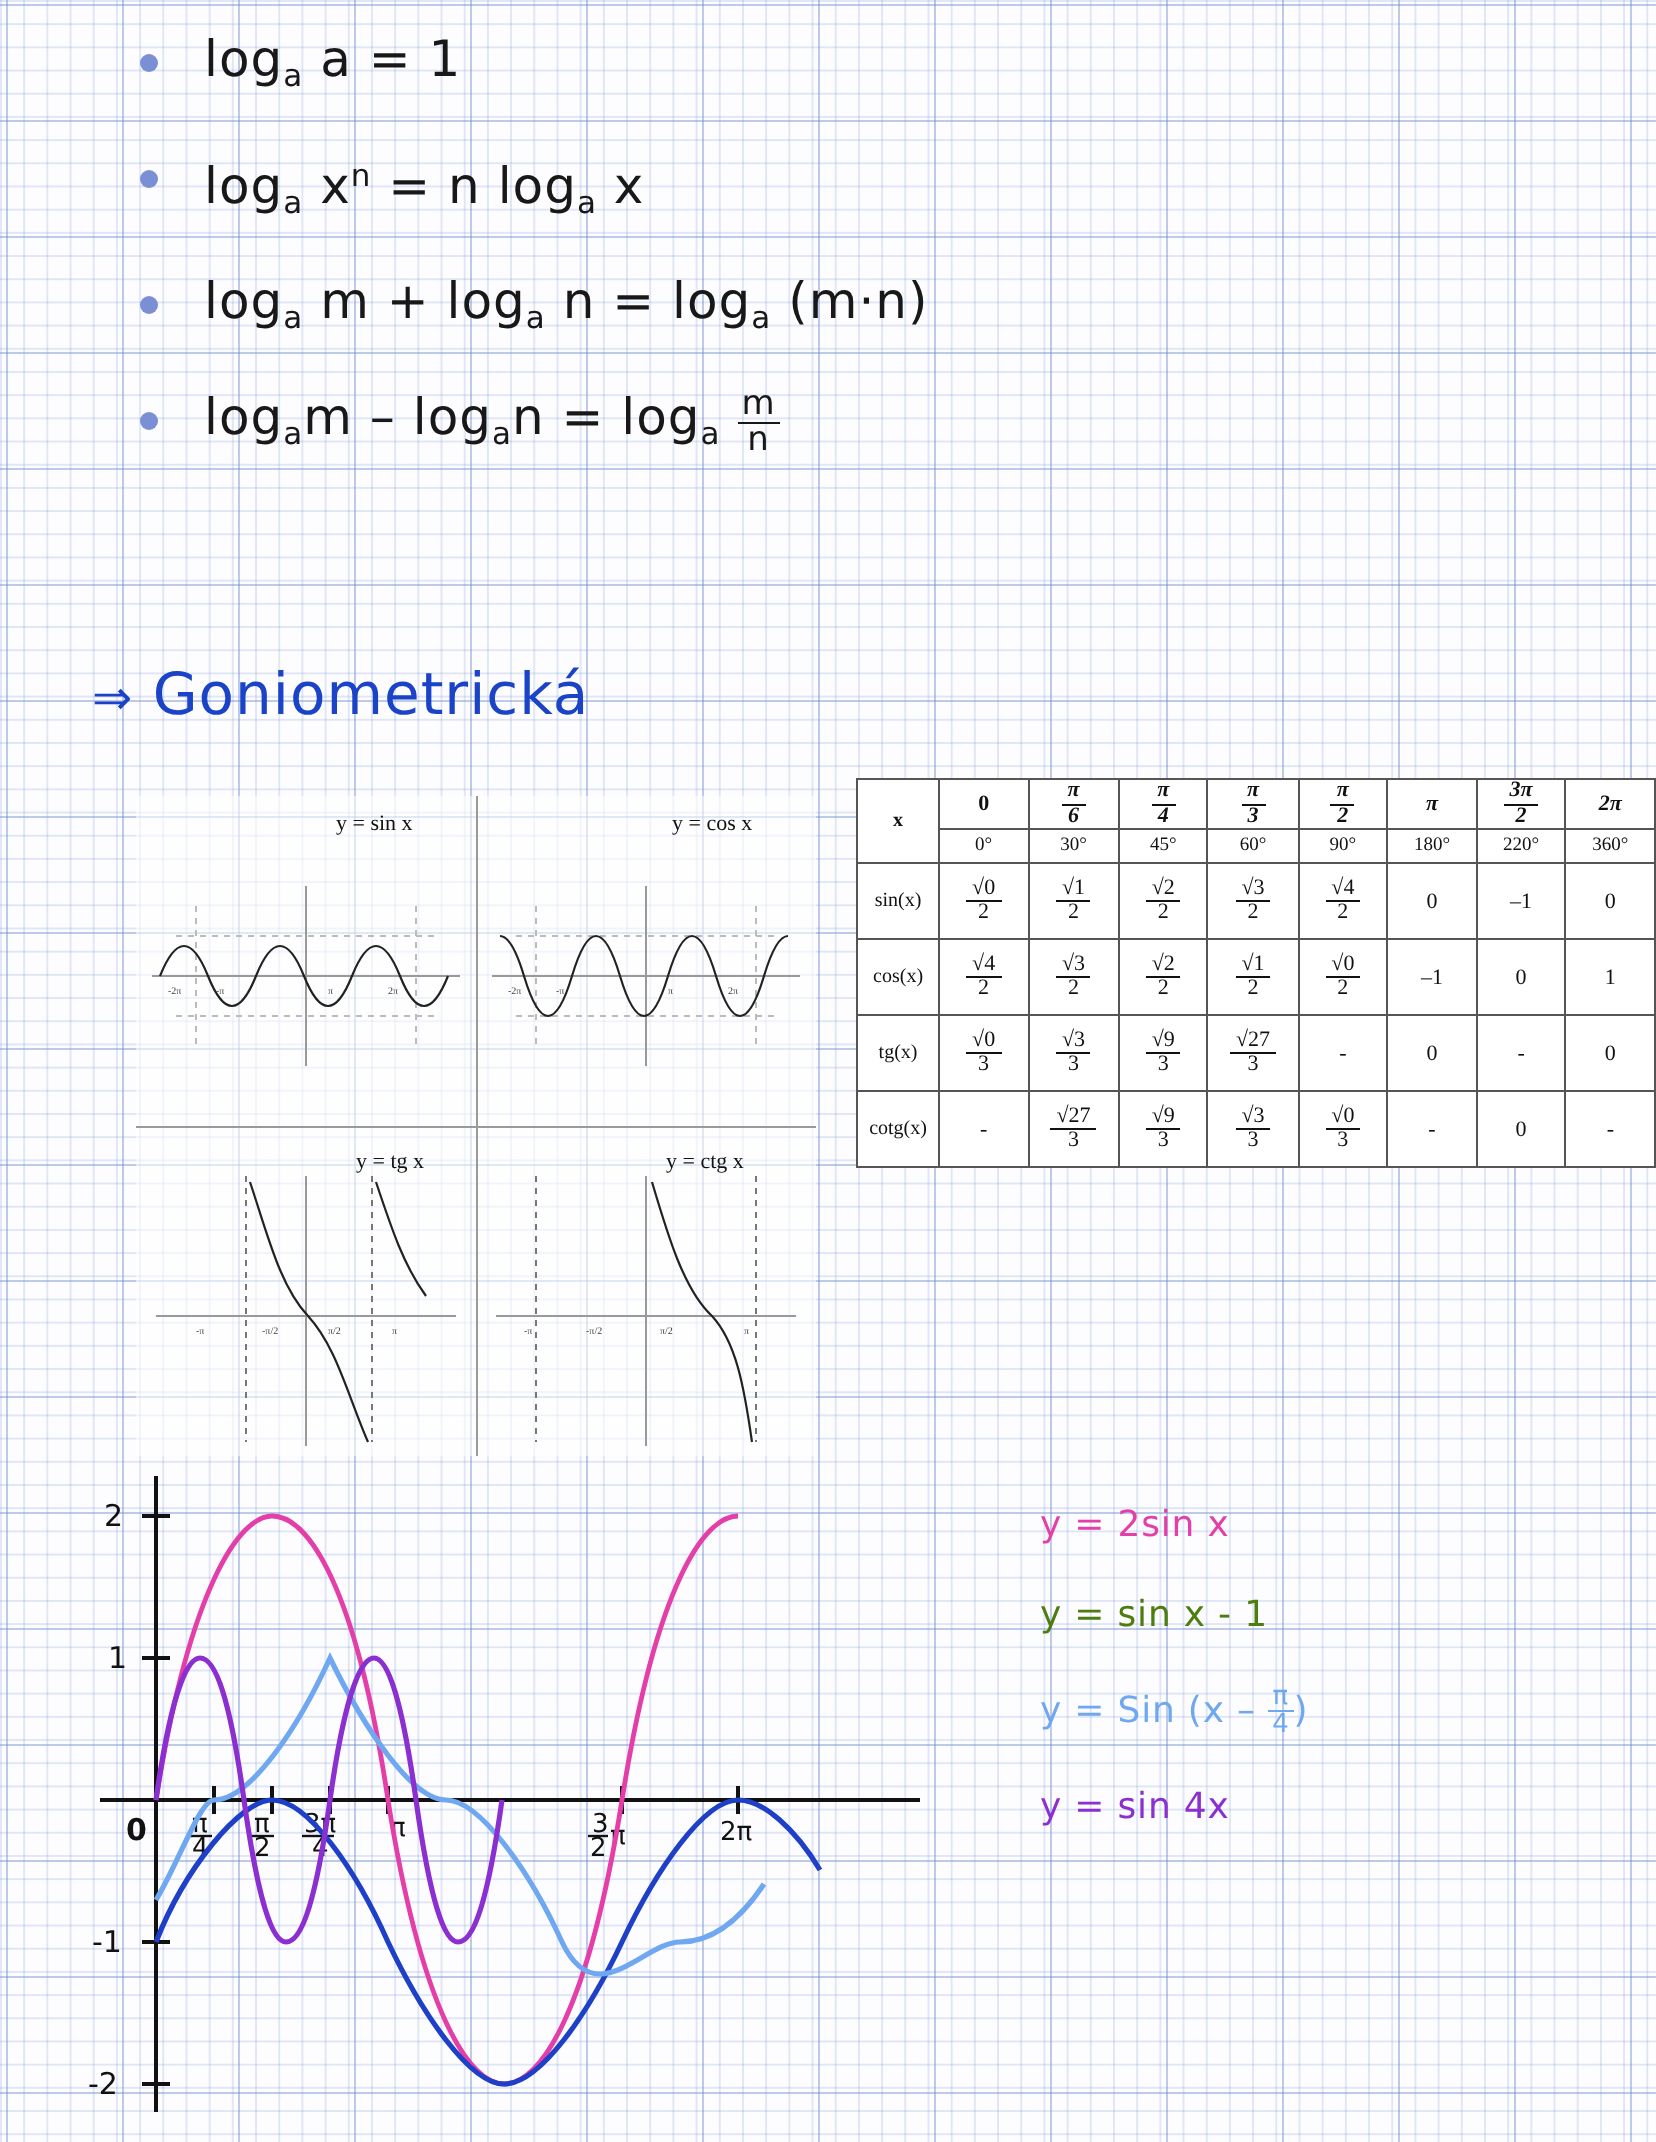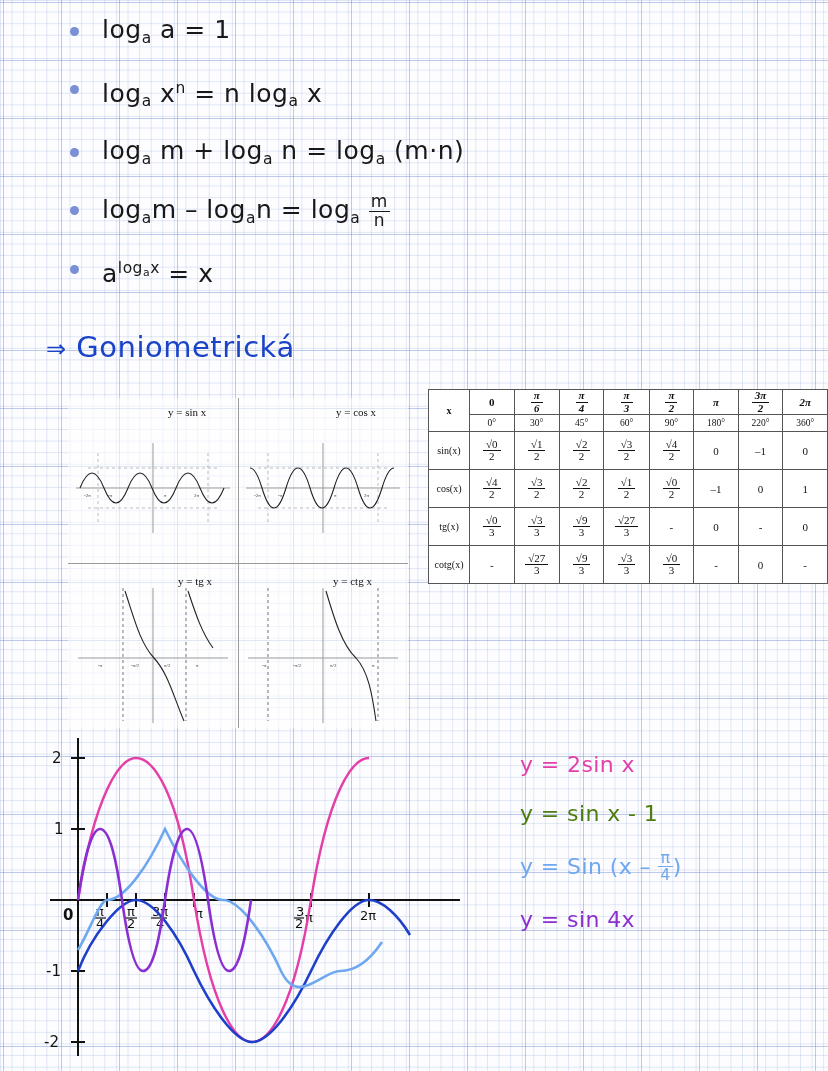--- a/index.html
+++ b/index.html
@@ -110,21 +110,21 @@
   .pifr{display:inline-block;text-align:center;line-height:1.05;font-style:italic;}
   .pifr .n{display:block;border-bottom:1px solid #111;padding:0 3px;font-size:11px;font-weight:bold;}
   .pifr .d{display:block;padding:0 3px;font-size:11px;font-weight:bold;}
 
   
   #bigchart{position:absolute;left:30px;top:730px;width:460px;height:335px;}
 
   .legend{position:absolute;left:520px;top:752px;width:280px;}
   .legend div{
     font-family:"DejaVu Sans", sans-serif;
-    font-size:22px;
+    font-size:18px;
     margin-bottom:24px;
     letter-spacing:.4px;
   }
   .lg1{color:#e43fa8;}
   .lg2{color:#4d7c0f;}
   .lg3{color:#6fa8f0;}
   .lg4{color:#8b2fd0;}
   .lfrac{
     display:inline-block;text-align:center;vertical-align:-.4em;
     font-size:.72em;line-height:1.02;
@@ -144,23 +144,20 @@
   <li class="hand">
     log<span class="sub">a</span> x<span class="sup">n</span> = n log<span class="sub">a</span> x
   </li>
   <li class="hand">
     log<span class="sub">a</span> m + log<span class="sub">a</span> n = log<span class="sub">a</span> (m·n)
   </li>
   <li class="hand">
     log<span class="sub">a</span>m – log<span class="sub">a</span>n = log<span class="sub">a</span>
     <span class="frac"><span class="num">m</span><span class="den">n</span></span>
   </li>
-  <li class="hand">
-    a<span class="sup">log<span style="font-size:.7em;vertical-align:-.25em">a</span>x</span> = x
-  </li>
 </ul>
 
 <div class="section-title">
   <span class="arrow">⇒</span>
   <span>Goniometrická</span>
 </div>
 
 <div class="graphs">
   <div class="hsep"></div>
   <div class="vsep"></div>

